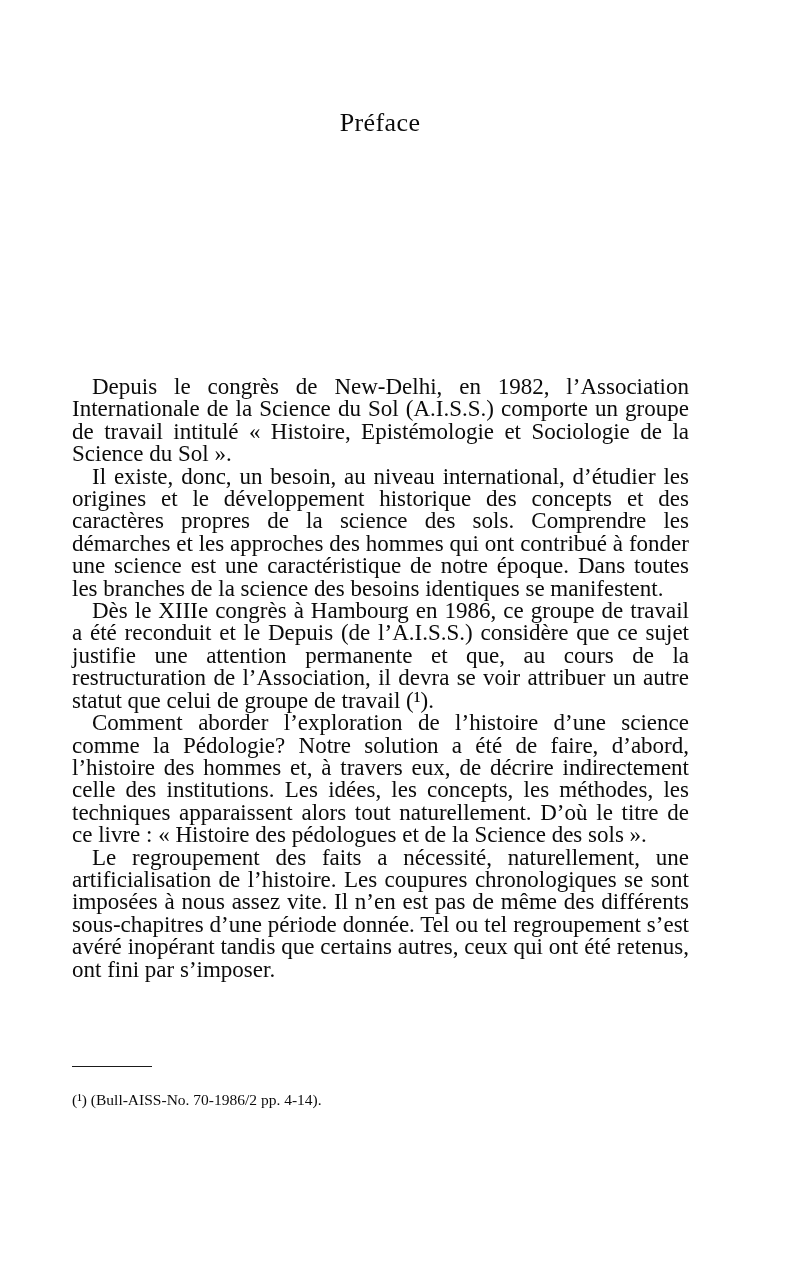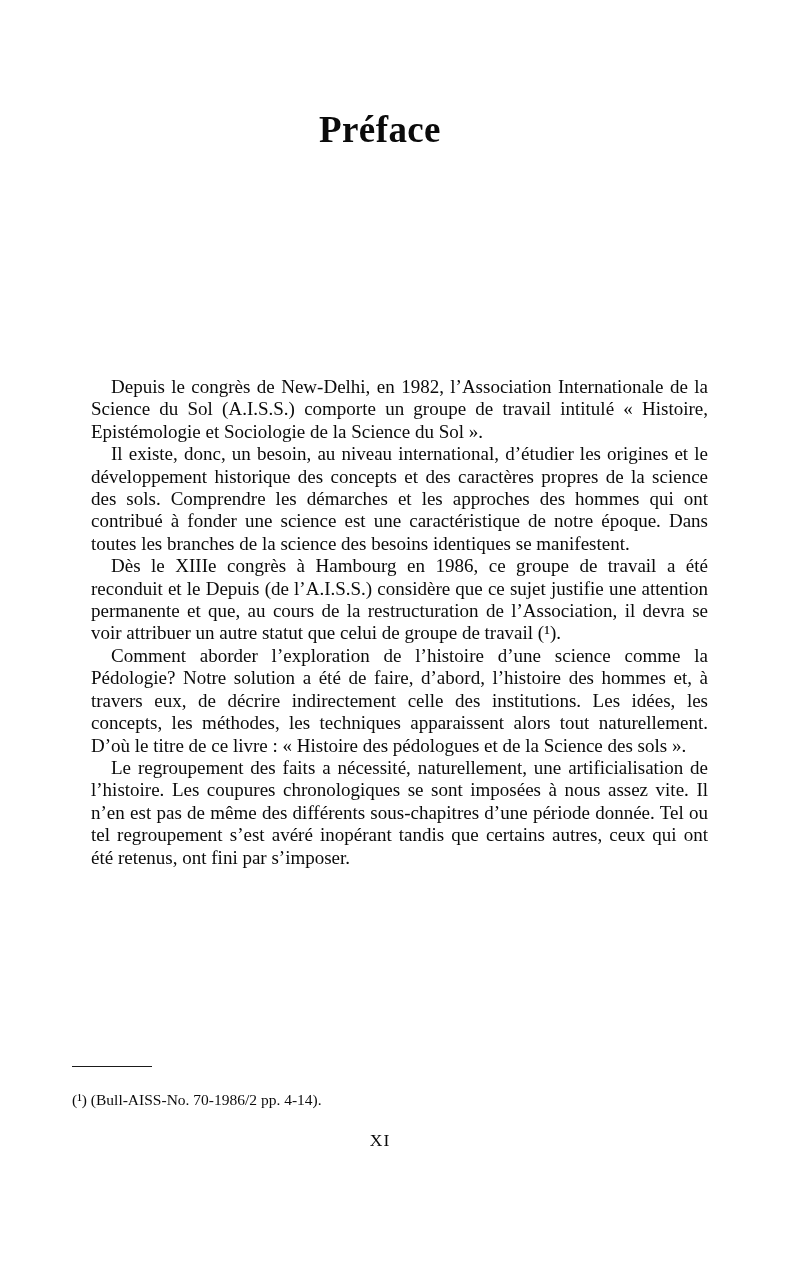--- a/index.html
+++ b/index.html
@@ -17,33 +17,32 @@
     font-family: "Liberation Serif", "DejaVu Serif", serif;
     overflow: hidden;
   }
   .title {
     position: absolute;
     top: 108px;
     left: 72px;
     width: 616px;
     margin: 0;
     text-align: center;
-    font-size: 37px;
-    font-weight: bold;
+    font-size: 26px;
+    font-weight: normal;
     letter-spacing: 0.4px;
   }
   .body-text {
     position: absolute;
     top: 376px;
     left: 72px;
     width: 617px;
-    font-size: 19px;
+    font-size: 23px;
     line-height: 22.4px;
     text-align: justify;
-    margin-left: 19px;
   }
   .para {
     margin: 0;
     text-indent: 20px;
   }
   .footnote-rule {
     position: absolute;
     top: 1066px;
     left: 72px;
     width: 80px;
@@ -81,15 +80,14 @@
     <p class="para">Il existe, donc, un besoin, au niveau international, d’étudier les origines et le développement historique des concepts et des caractères propres de la science des sols. Comprendre les démarches et les approches des hommes qui ont contribué à fonder une science est une caractéristique de notre époque. Dans toutes les branches de la science des besoins identiques se manifestent.</p>
     <p class="para">Dès le XIIIe congrès à Hambourg en 1986, ce groupe de travail a été reconduit et le Depuis (de l’A.I.S.S.) considère que ce sujet justifie une attention permanente et que, au cours de la restructuration de l’Association, il devra se voir attribuer un autre statut que celui de groupe de travail (¹).</p>
     <p class="para">Comment aborder l’exploration de l’histoire d’une science comme la Pédologie? Notre solution a été de faire, d’abord, l’histoire des hommes et, à travers eux, de décrire indirectement celle des institutions. Les idées, les concepts, les méthodes, les techniques apparaissent alors tout naturellement. D’où le titre de ce livre : « Histoire des pédologues et de la Science des sols ».</p>
     <p class="para">Le regroupement des faits a nécessité, naturellement, une artificialisation de l’histoire. Les coupures chronologiques se sont imposées à nous assez vite. Il n’en est pas de même des différents sous-chapitres d’une période donnée. Tel ou tel regroupement s’est avéré inopérant tandis que certains autres, ceux qui ont été retenus, ont fini par s’imposer.</p>
   </div>
 
   <div class="footnote-rule"></div>
 
   <p class="footnote">(¹) (Bull-AISS-No. 70-1986/2 pp. 4-14).</p>
 
-  <div class="page-number">XI</div>
 
 </div>
 
 </body></html>

